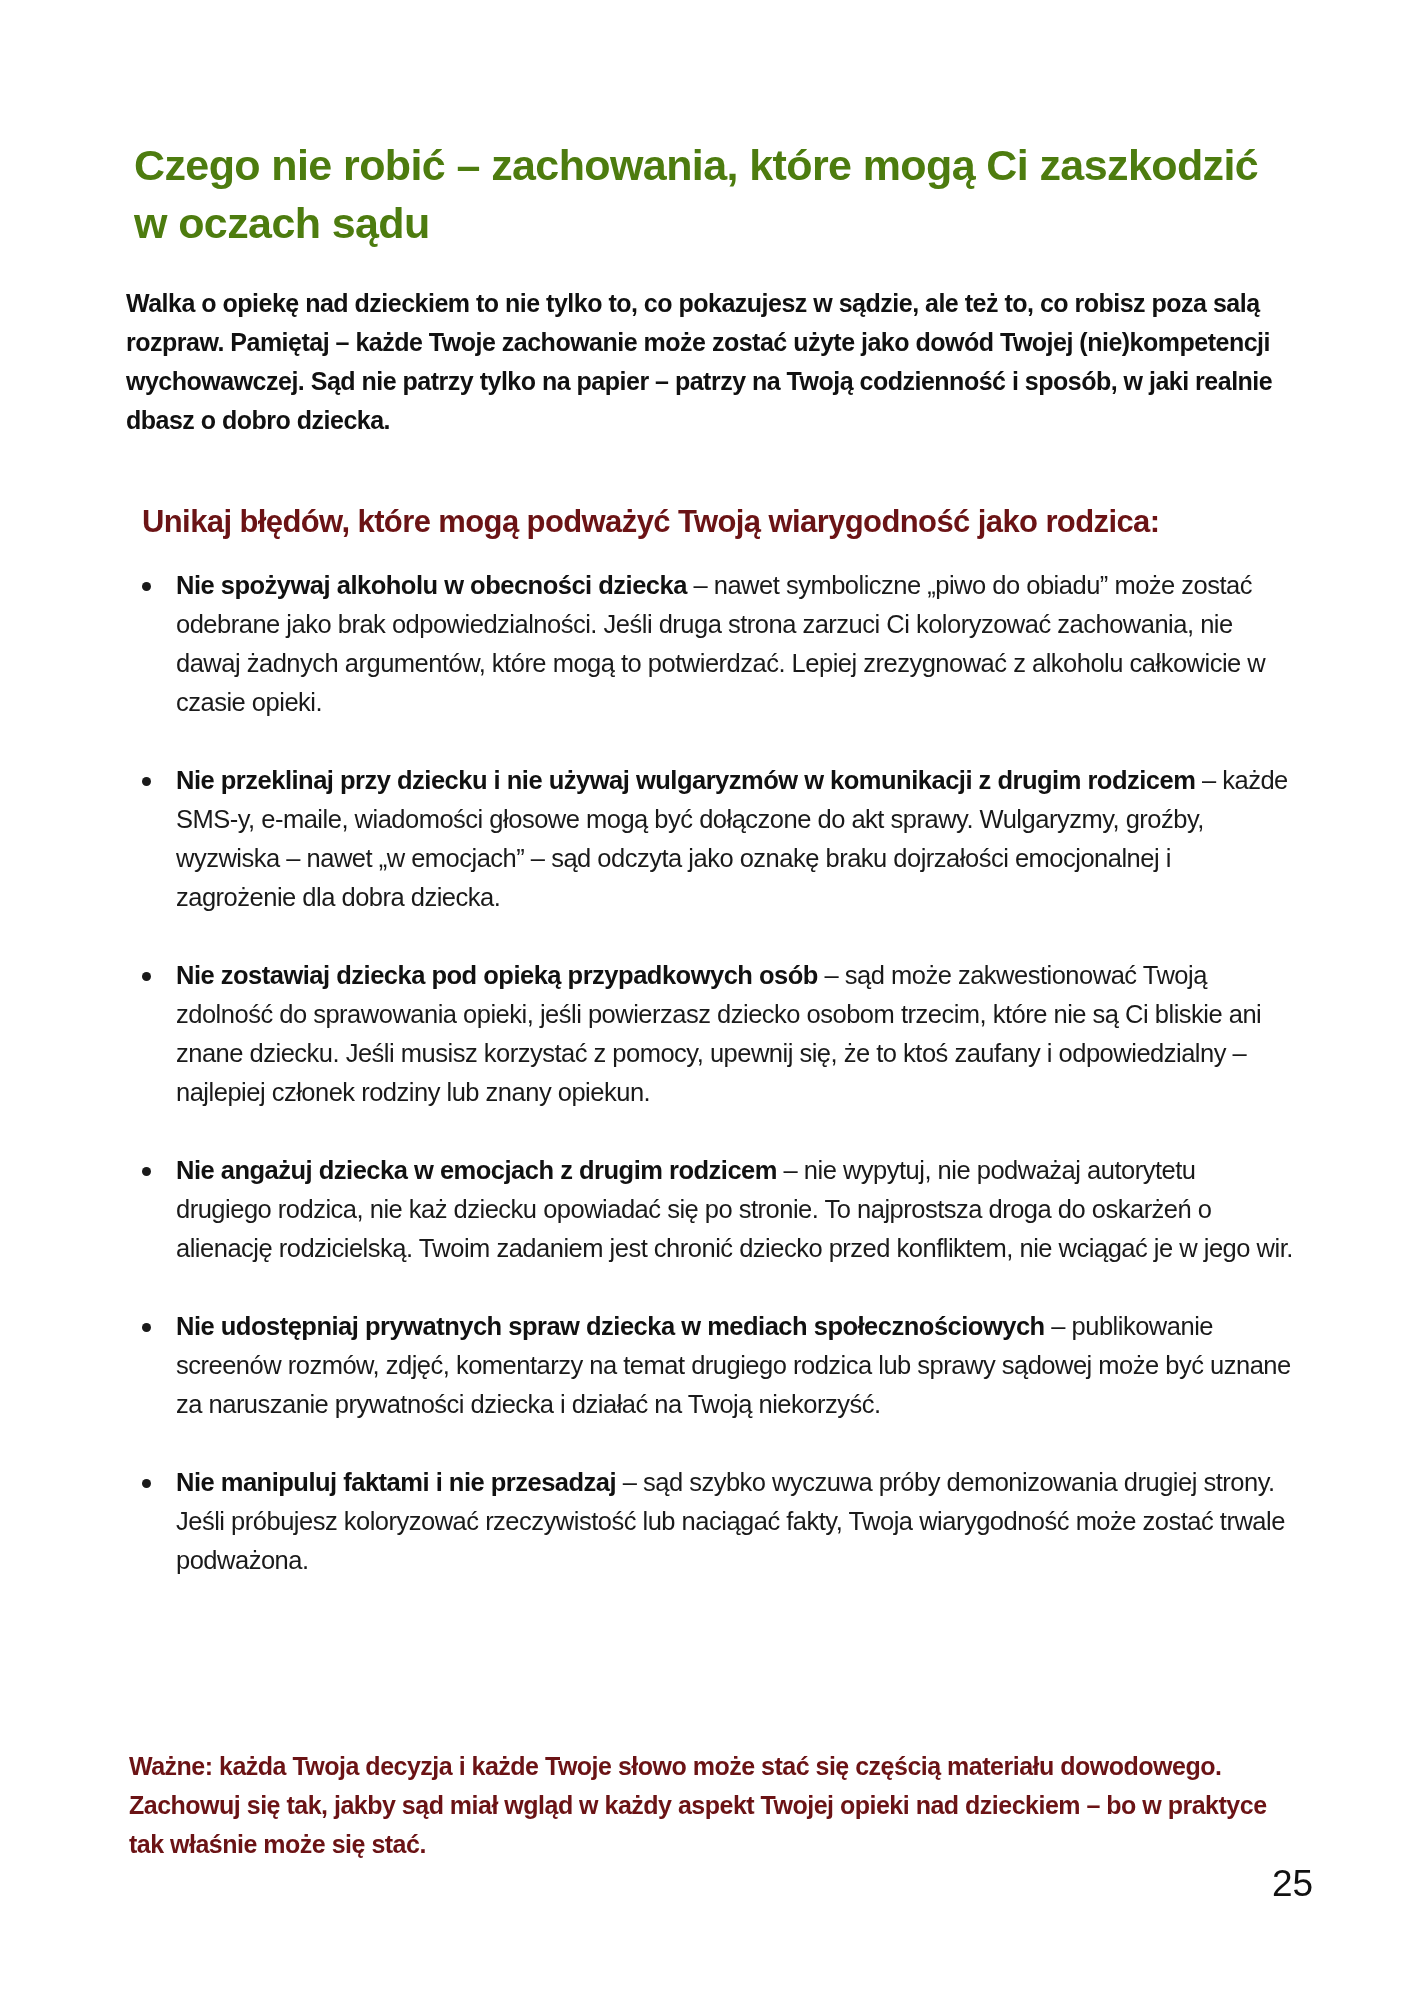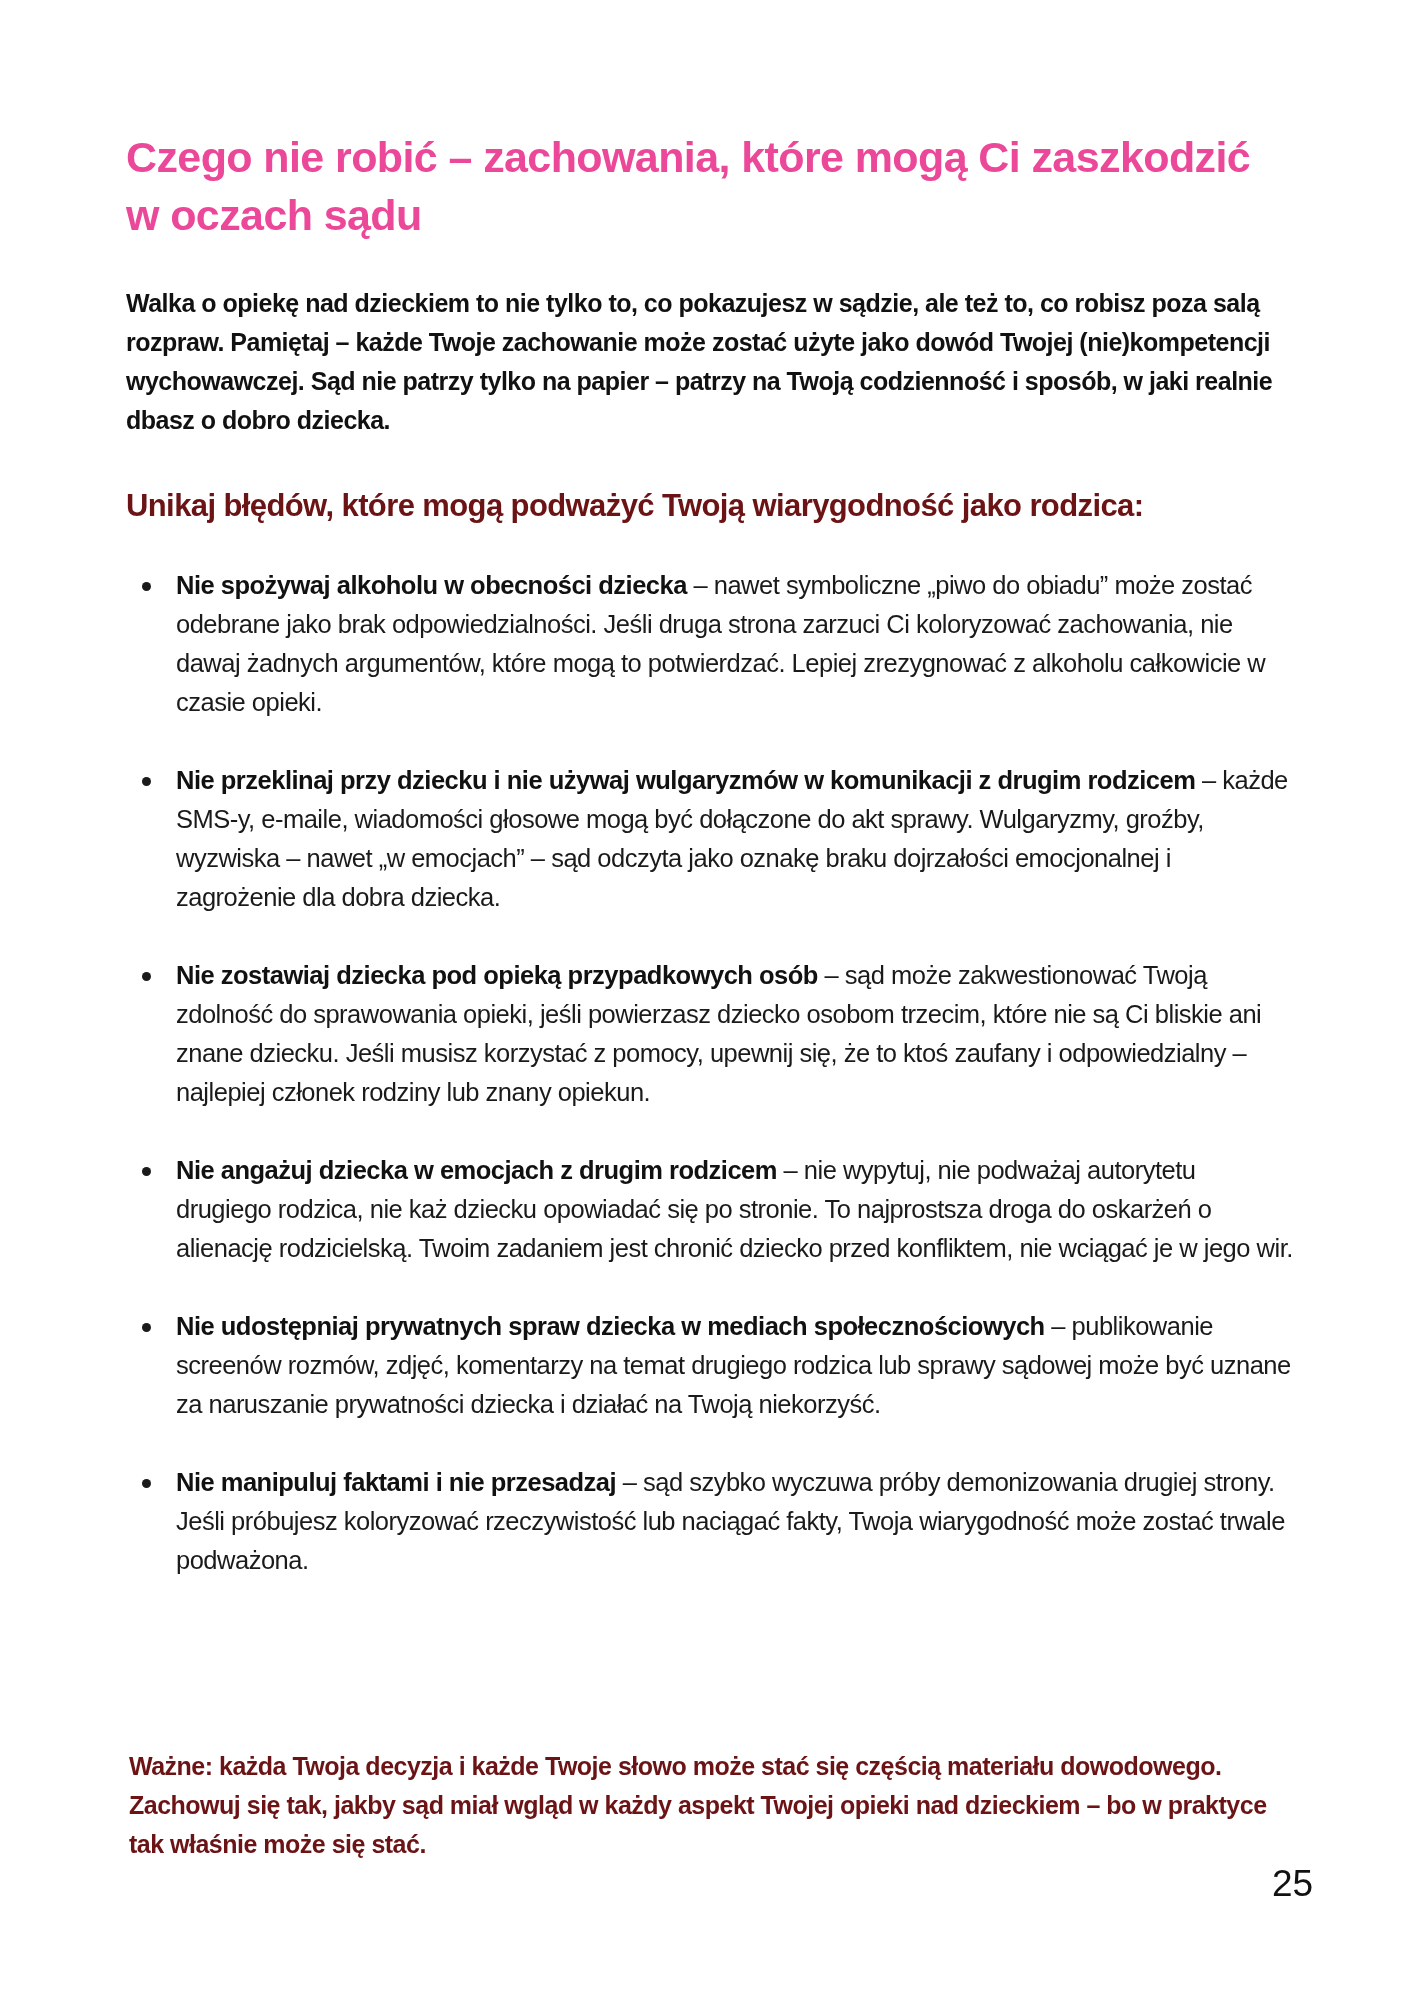--- a/index.html
+++ b/index.html
@@ -19,45 +19,45 @@
       position: absolute;
       left: 126px;
       top: 0;
       width: 1170px;
     }
     .title {
       position: absolute;
       top: 128px;
       left: 0;
       width: 1160px;
-      margin: 0;
+      margin: 8px;
       font-size: 43px;
       line-height: 58px;
       font-weight: bold;
-      color: #ec4899;
+      color: #4d7c0f;
       letter-spacing: -0.6px;
     }
     .intro {
       position: absolute;
       top: 284px;
       left: 0;
       width: 1170px;
       margin: 0;
       font-size: 25px;
       line-height: 39px;
       font-weight: bold;
       color: #111111;
       letter-spacing: -0.5px;
     }
     .subtitle {
       position: absolute;
       top: 484px;
       left: 0;
       width: 1170px;
-      margin: 0;
+      margin: 16px;
       font-size: 31px;
       line-height: 44px;
       font-weight: bold;
       color: #6b1315;
       letter-spacing: -0.6px;
     }
     .bullets {
       position: absolute;
       top: 566px;
       left: 0;

